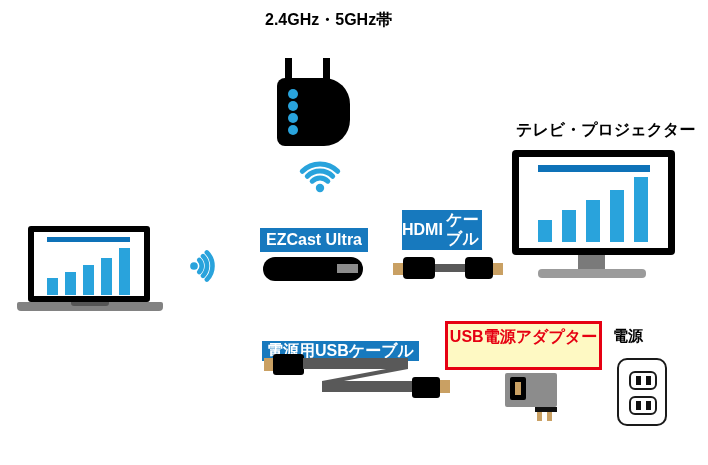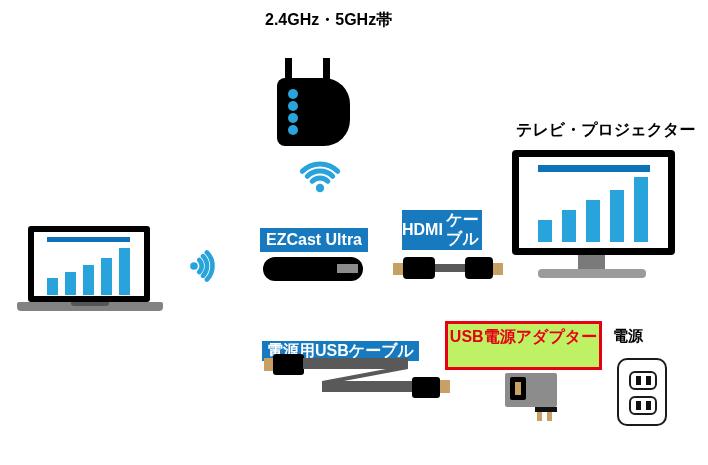--- a/index.html
+++ b/index.html
@@ -38,21 +38,21 @@
   .tan{background:var(--tan);}
   .conn{background:#000;border-radius:4px;}
   
   .adapter-body{position:absolute;left:0;top:0;width:52px;height:34px;background:#8c8c8c;border-radius:2px;}
   .adapter-port{position:absolute;left:5px;top:4px;width:16px;height:23px;background:#000;border-radius:2px;}
   .adapter-port-pin{position:absolute;left:5px;top:5px;width:6px;height:13px;background:var(--tan);}
   .adapter-foot{position:absolute;left:30px;top:34px;width:22px;height:5px;background:#111;}
   .prong{position:absolute;top:39px;width:5px;height:9px;background:var(--tan);}
   
   .red-box{
-    border:3px solid var(--red);background:#bef264;color:var(--red);
+    border:3px solid var(--red);background:#fef9c3;color:var(--red);
     font-weight:bold;font-size:16px;line-height:1.2;box-sizing:border-box;
     padding-top:3px;
   }
   .red-box .l1{text-align:center;}
   .red-box .l2{text-align:right;padding-right:10px;}
   
   .outlet{
     box-sizing:border-box;width:50px;height:68px;background:#fff;
     border:2px solid #1a1a1a;border-radius:10px;
   }

